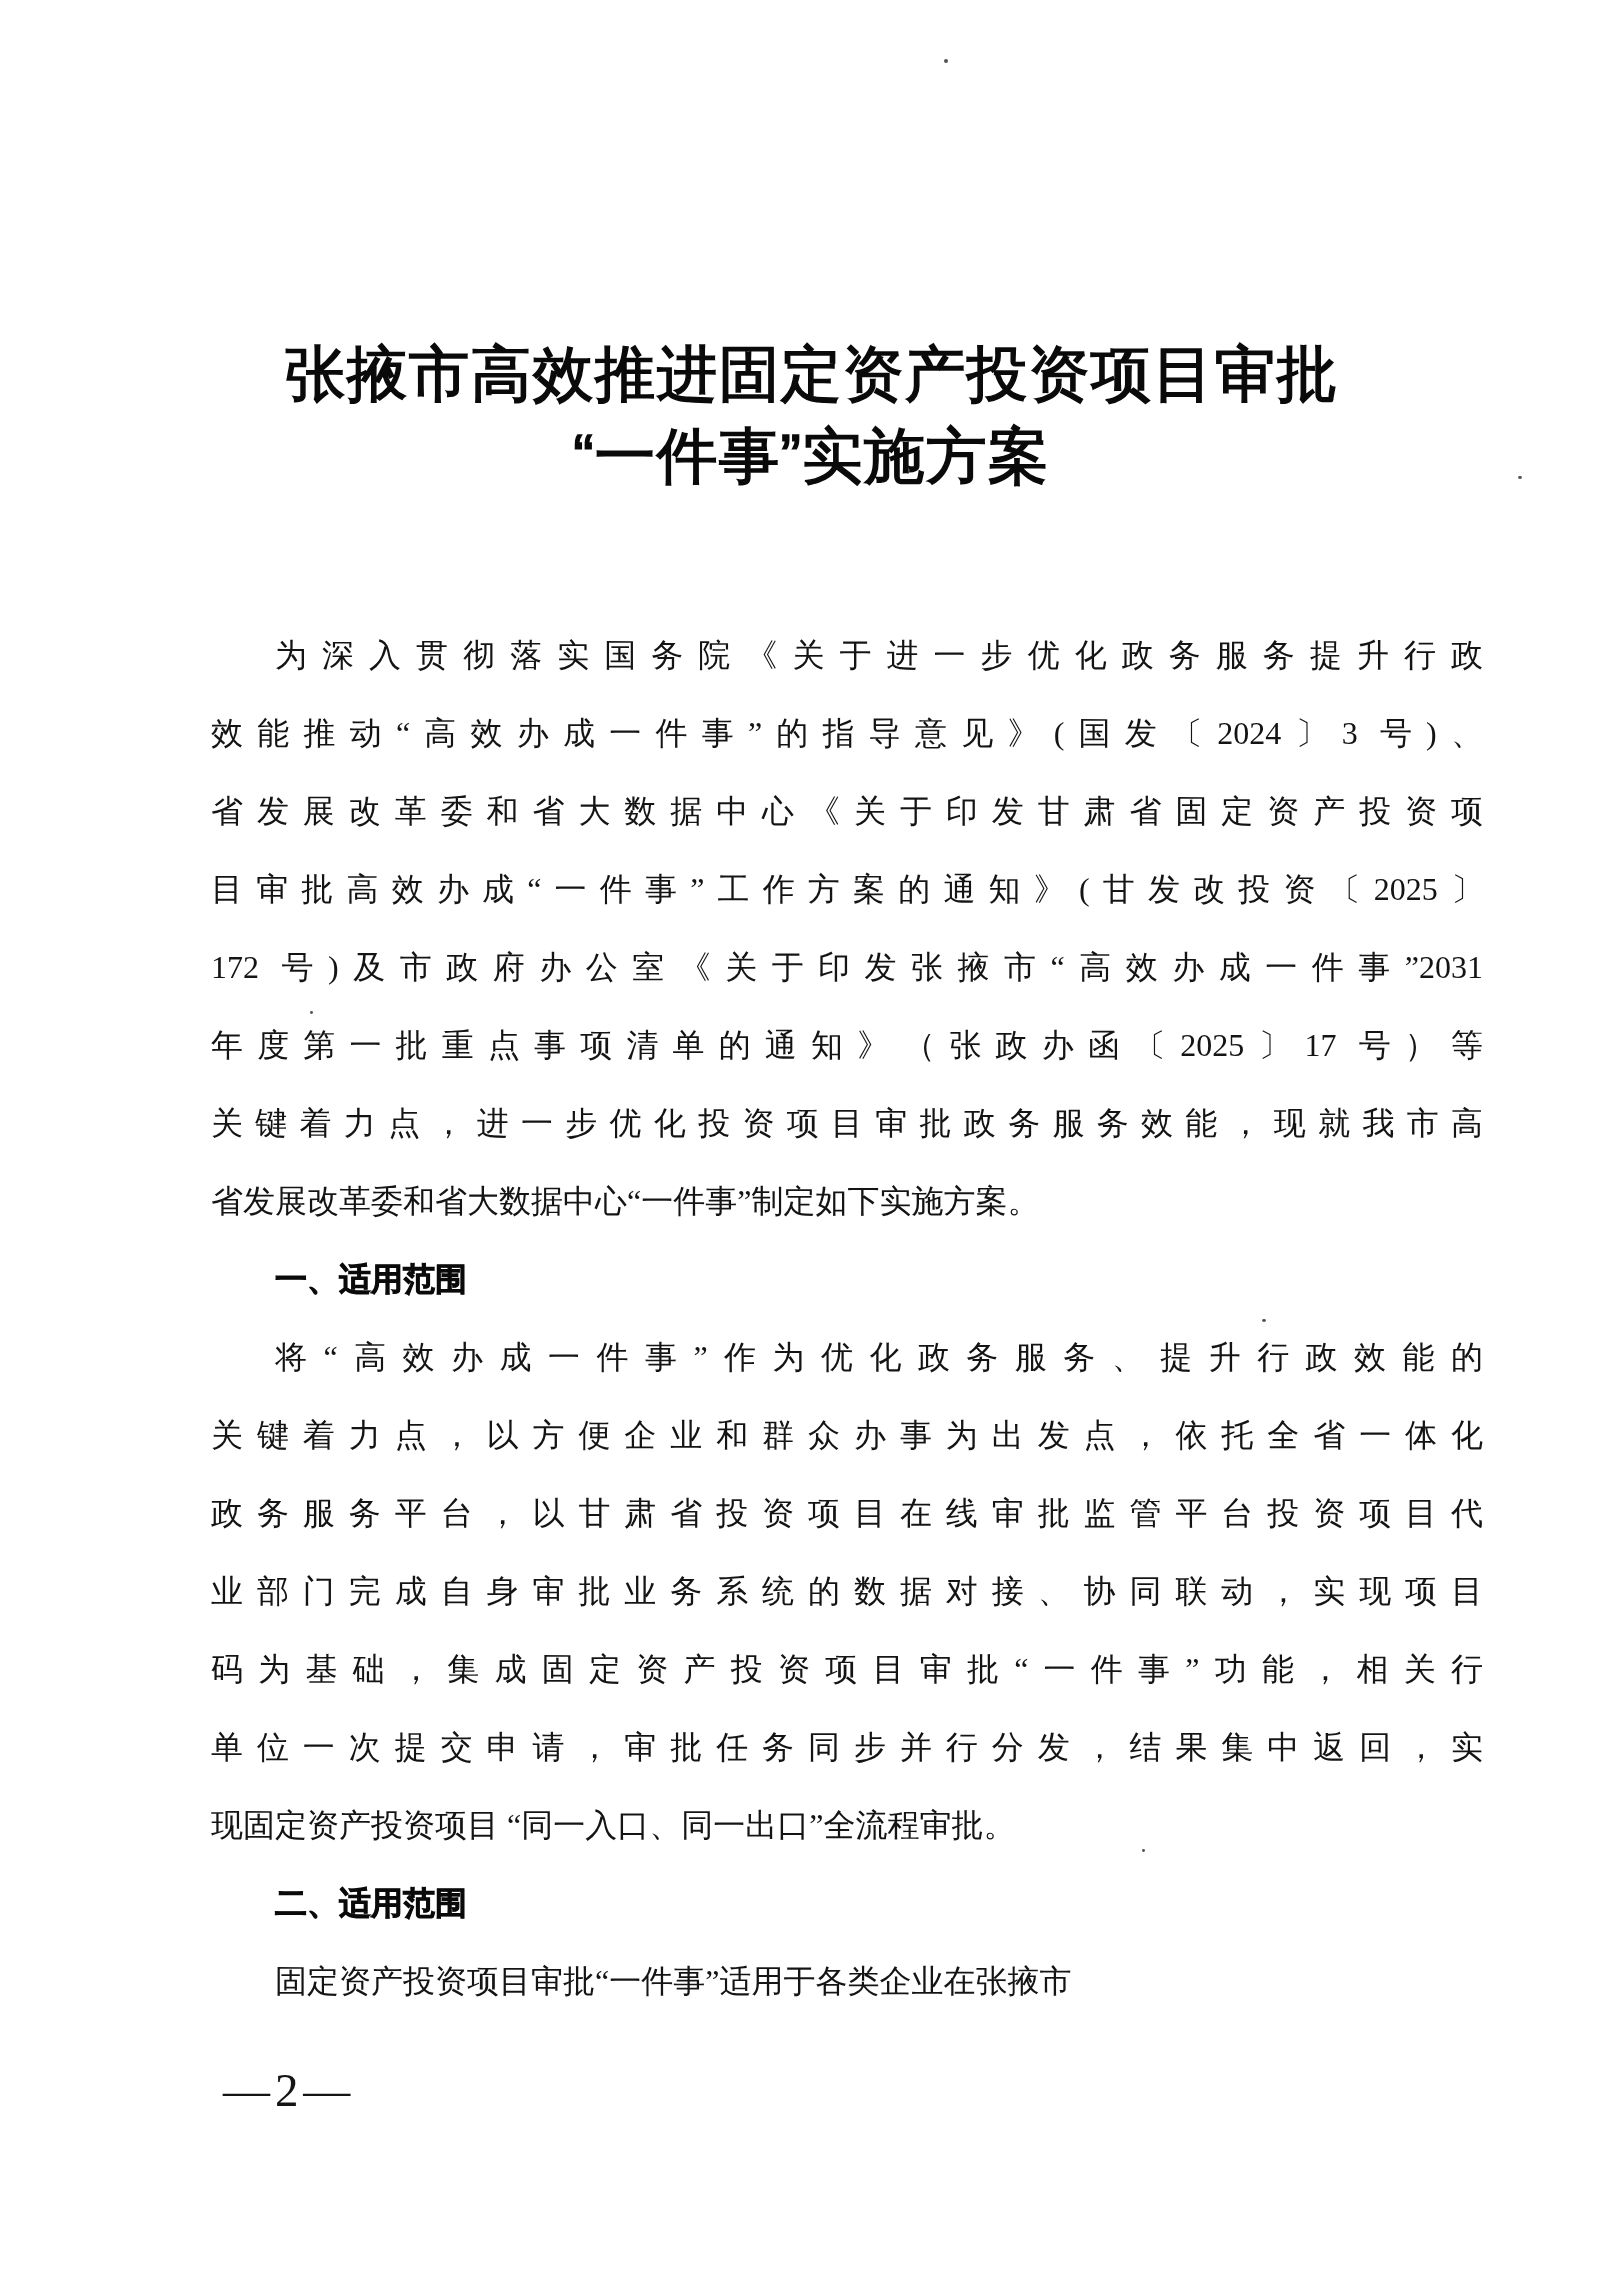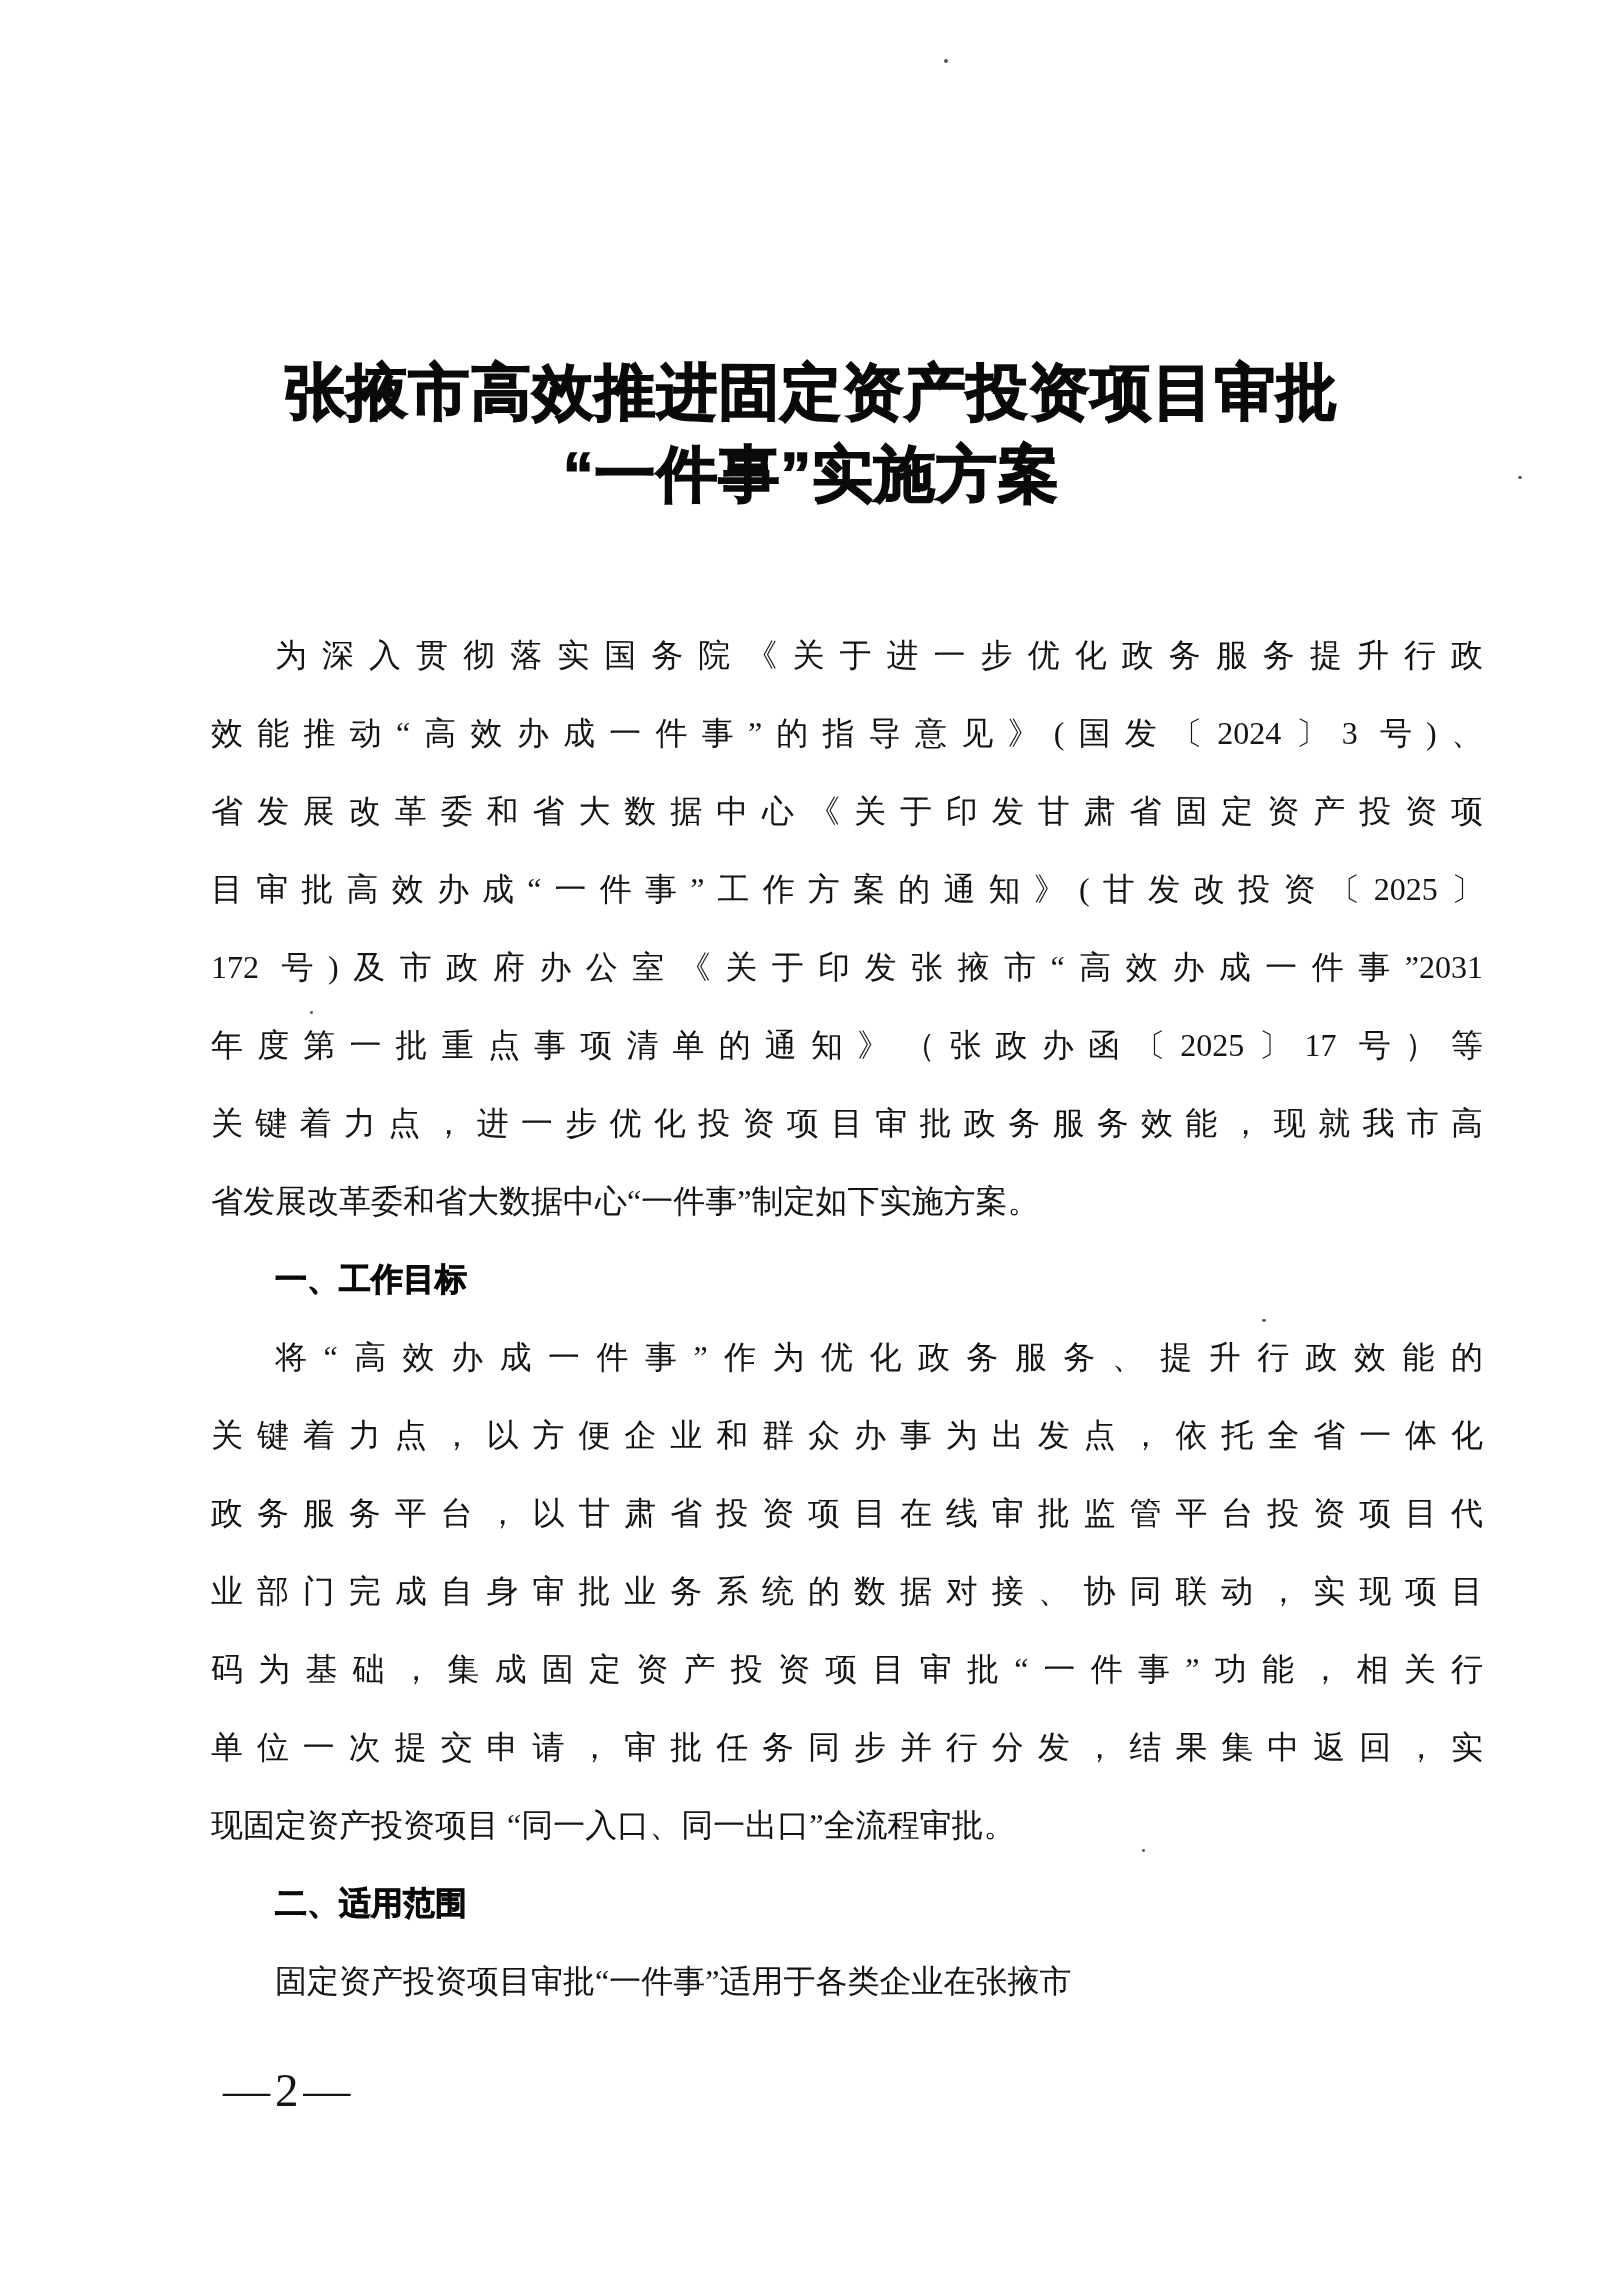--- a/index.html
+++ b/index.html
@@ -10,26 +10,26 @@
   .page {
     position: relative;
     width: 1623px;
     height: 2292px;
     background: #ffffff;
     overflow: hidden;
     color: #111111;
   }
   .title-block {
     position: absolute;
-    top: 351px;
+    top: 333px;
     left: 0;
     width: 1623px;
     text-align: center;
     font-family: "Liberation Sans", sans-serif;
-    font-weight: 700;
+    font-weight: 400;
     font-size: 61px;
     line-height: 82px;
     letter-spacing: 1px;
     color: #0a0a0a;
     -webkit-text-stroke: 1.5px #0a0a0a;
   }
   .title-line { display: block; }
   .doc-body {
     position: absolute;
     top: 616px;
@@ -94,21 +94,21 @@
 
   <div class="doc-body">
       <div class="line indent">为深入贯彻落实国务院《关于进一步优化政务服务提升行政</div>
       <div class="line">效能推动“高效办成一件事”的指导意见》(国发〔2024〕3 号)、</div>
       <div class="line">省发展改革委和省大数据中心《关于印发甘肃省固定资产投资项</div>
       <div class="line">目审批高效办成“一件事”工作方案的通知》(甘发改投资〔2025〕</div>
       <div class="line">172 号)及市政府办公室《关于印发张掖市“高效办成一件事”2031</div>
       <div class="line">年度第一批重点事项清单的通知》（张政办函〔2025〕17 号）等</div>
       <div class="line">关键着力点，进一步优化投资项目审批政务服务效能，现就我市高</div>
       <div class="line last">省发展改革委和省大数据中心“一件事”制定如下实施方案。</div>
-      <div class="line heading">一、工作目标</div>
+      <div class="line heading">一、适用范围</div>
       <div class="line indent">将“高效办成一件事”作为优化政务服务、提升行政效能的</div>
       <div class="line">关键着力点，以方便企业和群众办事为出发点，依托全省一体化</div>
       <div class="line">政务服务平台，以甘肃省投资项目在线审批监管平台投资项目代</div>
       <div class="line">业部门完成自身审批业务系统的数据对接、协同联动，实现项目</div>
       <div class="line">码为基础，集成固定资产投资项目审批“一件事”功能，相关行</div>
       <div class="line">单位一次提交申请，审批任务同步并行分发，结果集中返回，实</div>
       <div class="line last">现固定资产投资项目 “同一入口、同一出口”全流程审批。</div>
       <div class="line heading">二、适用范围</div>
       <div class="line indent last">固定资产投资项目审批“一件事”适用于各类企业在张掖市</div>
     </div>

